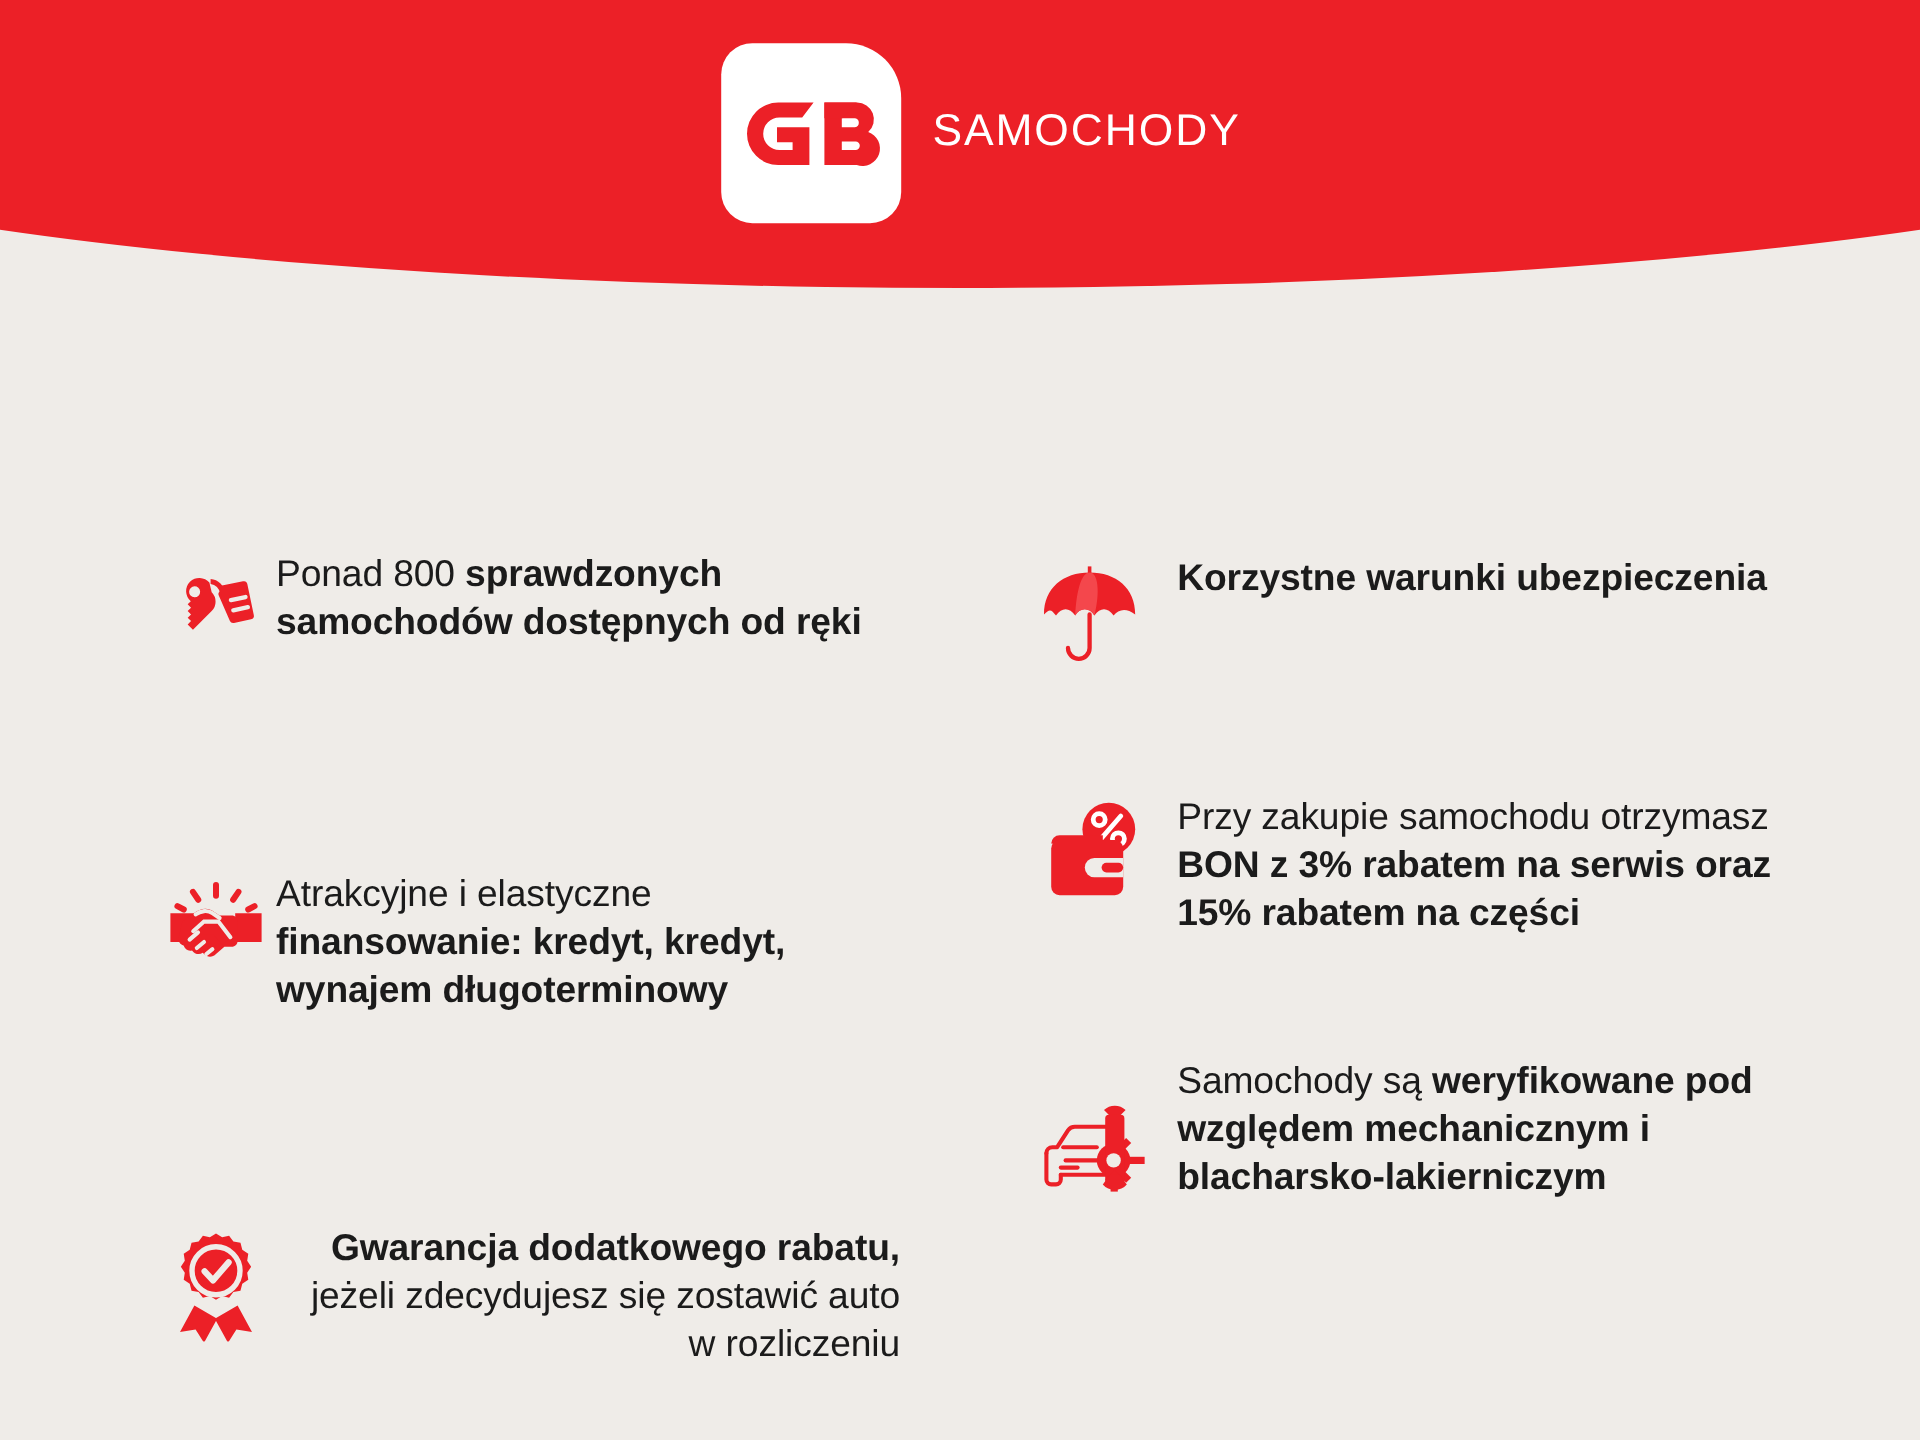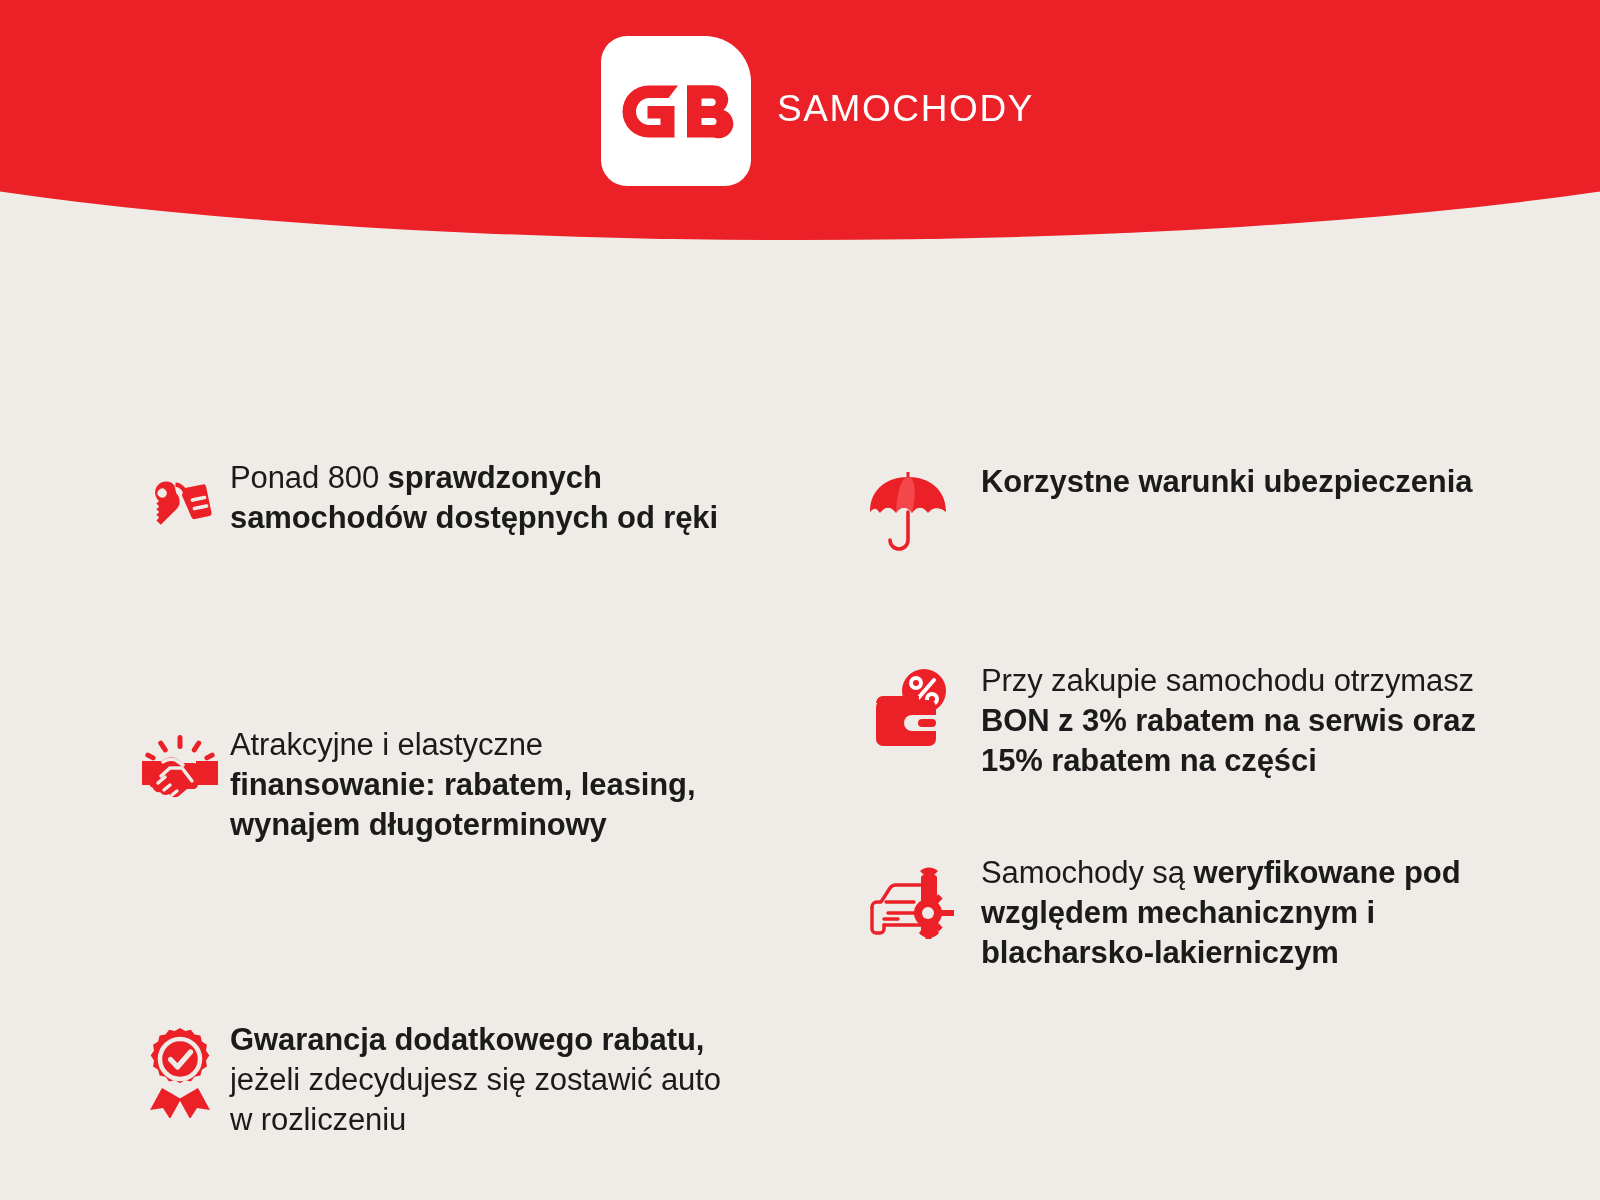--- a/index.html
+++ b/index.html
@@ -86,24 +86,24 @@
     font-weight:400;
     letter-spacing:-0.1px;
     max-width:520px;
   }
   .feature-text b{font-weight:800;}
   .col-right .feature-text{max-width:500px;}
 
   
   .col-left  .f1{margin-top:18px;}
   .col-left  .f2{margin-top:97px;}
-  .col-left  .f3{margin-top:100px;}
+  .col-left  .f3{margin-top:100px;text-align:right;}
   .col-right .f1{margin-top:22px;text-align:center;}
   .col-right .f2{margin-top:105px;}
-  .col-right .f3{margin-top:72px;}
+  .col-right .f3{margin-top:100px;align-items:flex-end;}
   .col-right{padding-left:8px;}
   .col-right .feature-icon{width:115px;flex:0 0 115px;justify-content:flex-start;padding-left:8px;}
 </style>
 </head>
 <body>
 
 <div class="page">
 
   <div class="banner">
     <div class="banner-flat"></div>
@@ -166,21 +166,21 @@
             </g>
             <g fill="none" stroke="#efece8" stroke-width="3.4" stroke-linecap="round">
               <path d="M24 31 c4 -3 10 -4 14 -1 l6 4"></path>
               <path d="M22 45 l9 -8 h12 l10 13"></path>
               <path d="M19 52 l7 -6"></path>
               <path d="M25 59 l6 -5"></path>
               <path d="M33 64 l5 -4"></path>
             </g>
           </svg>
         </div>
-        <div class="feature-text">Atrakcyjne i elastyczne<br><b>finansowanie: rabatem, leasing, wynajem długoterminowy</b></div>
+        <div class="feature-text">Atrakcyjne i elastyczne<br><b>finansowanie: kredyt, kredyt, wynajem długoterminowy</b></div>
       </div>
 
       <div class="feature f3">
         <div class="feature-icon">
           <svg width="80" height="92" viewBox="0 0 80 92" aria-hidden="true">
             <g fill="#ec2027">
               <path d="M22 62 l-12 22 l13 -2 l7 11 l11 -20 z"></path>
               <path d="M58 62 l12 22 l-13 -2 l-7 11 l-11 -20 z"></path>
               <path d="M40 2
                        l5.1 3.1 l5.8 -1.4 l3.6 4.8 l5.9 1.1 l1.5 5.8 l5 3.3 l-0.9 5.9 l3.3 5 l-3.3 5 l0.9 5.9 l-5 3.3 l-1.5 5.8 l-5.9 1.1 l-3.6 4.8 l-5.8 -1.4 l-5.1 3.1 l-5.1 -3.1 l-5.8 1.4 l-3.6 -4.8 l-5.9 -1.1 l-1.5 -5.8 l-5 -3.3 l0.9 -5.9 l-3.3 -5 l3.3 -5 l-0.9 -5.9 l5 -3.3 l1.5 -5.8 l5.9 -1.1 l3.6 -4.8 l5.8 1.4 z"></path>

